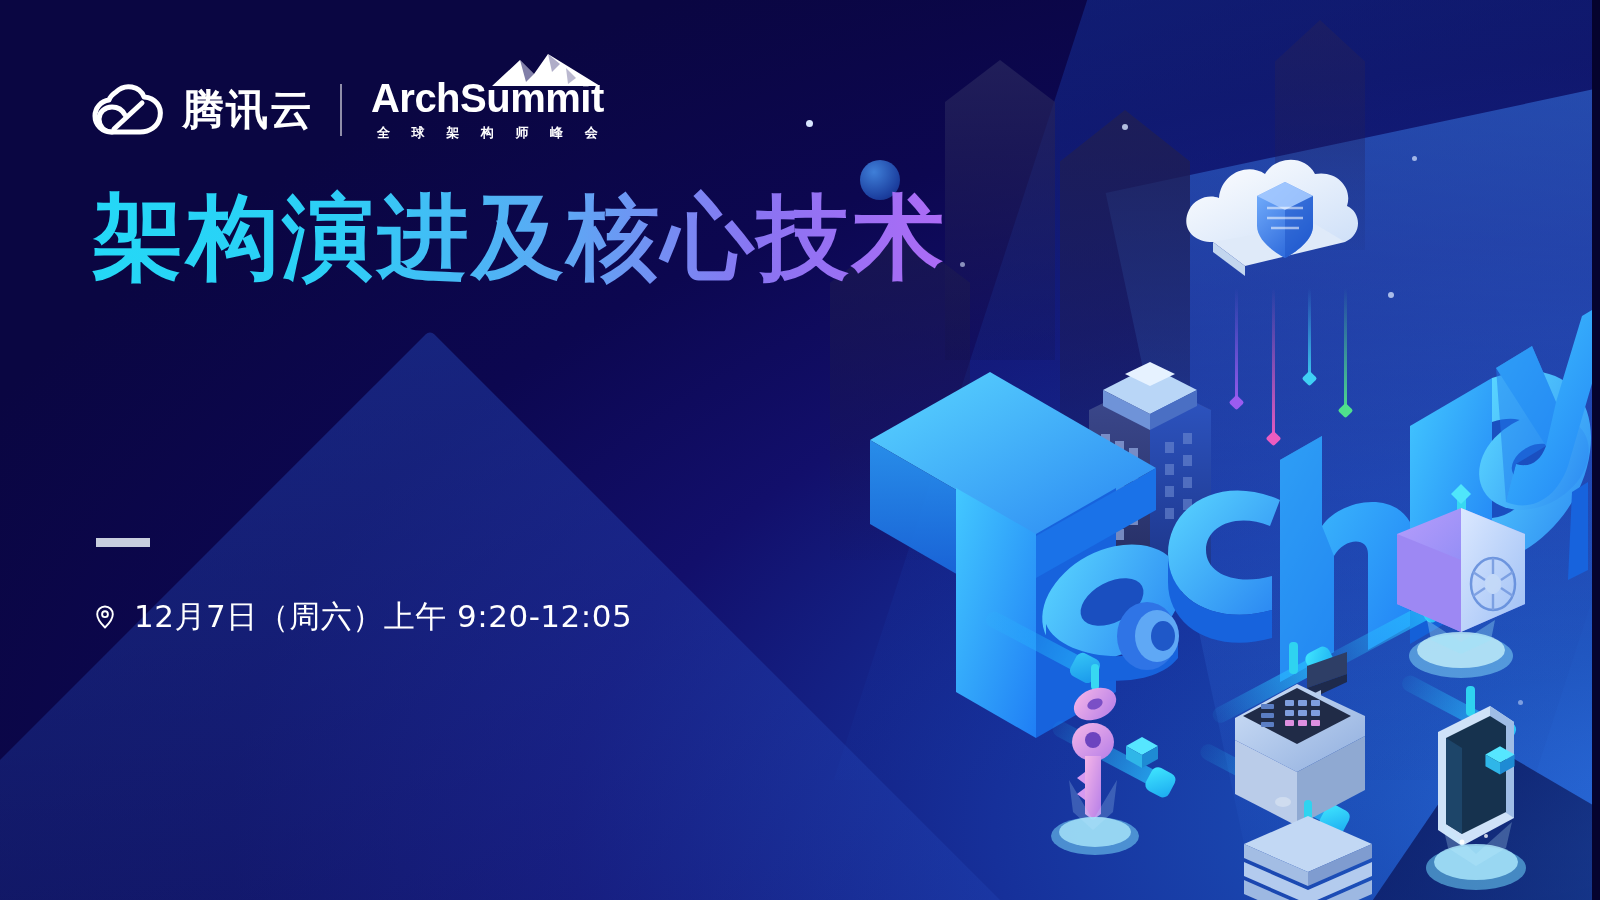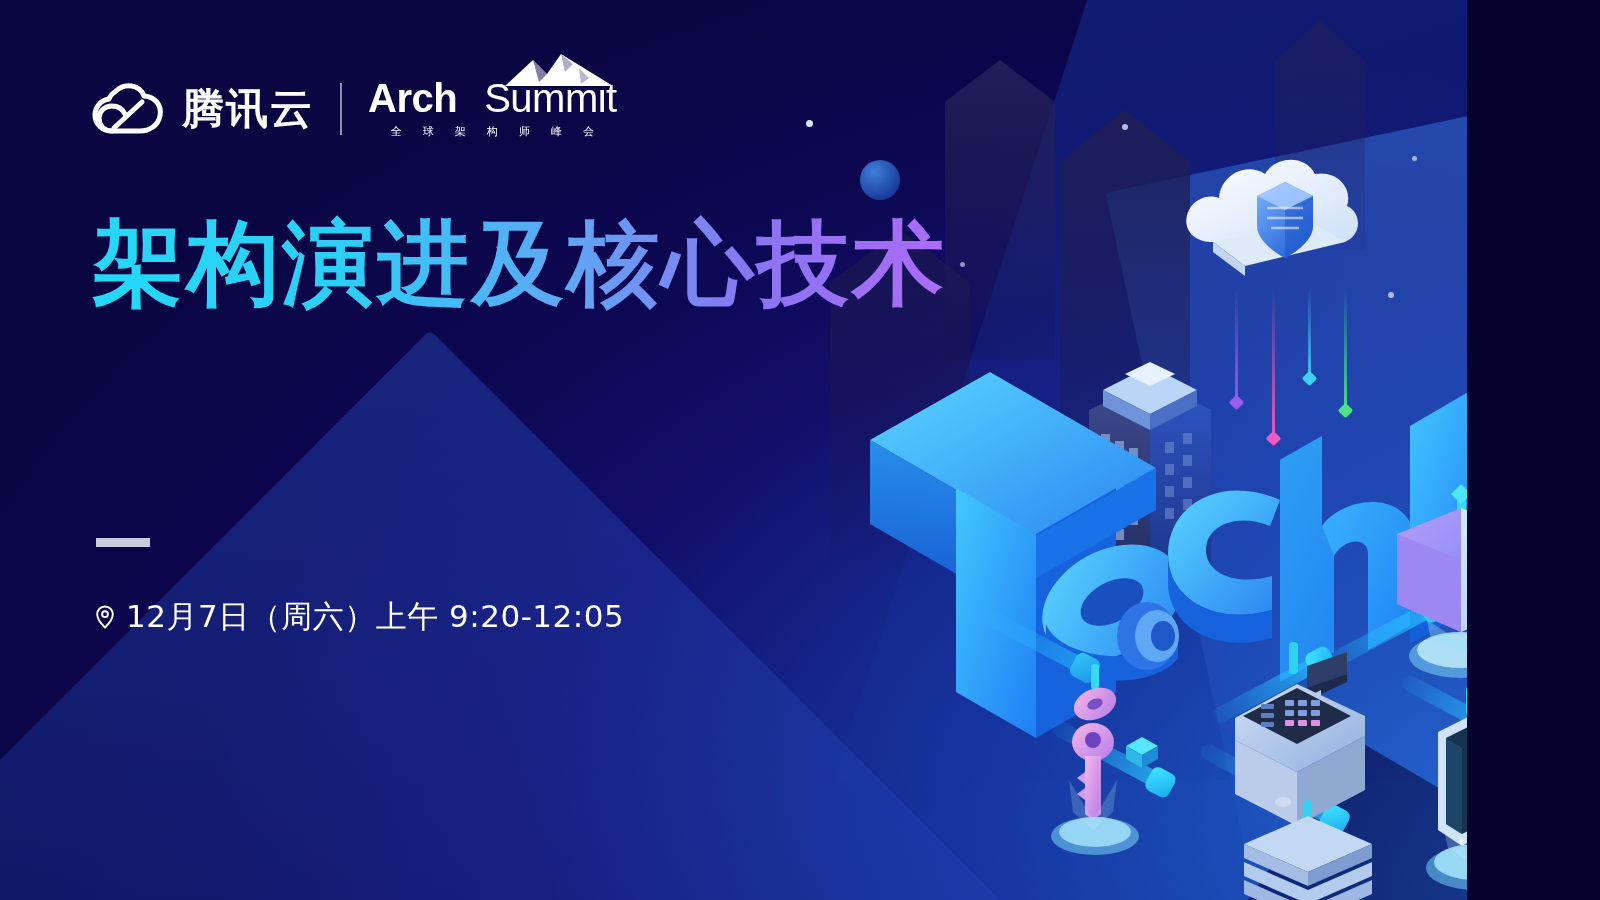--- a/index.html
+++ b/index.html
@@ -3,21 +3,21 @@
 <meta charset="utf-8">
 <title>TechDay Banner</title>
 <style>
   * { margin:0; padding:0; box-sizing:border-box; }
   html,body{ background:#05032e; }
   body{
     font-family:"Liberation Sans","DejaVu Sans",sans-serif;
     width:1600px; height:900px; overflow:hidden;
   }
   .banner{
-    position:relative; width:1467px; height:900px; overflow:hidden;
+    position:relative; width:1592px; height:900px; overflow:hidden;
     background:
       radial-gradient(120% 110% at 108% 92%, #2a6fe0 0%, #1b4fb8 18%, #16309a 38%, #120f6b 60%, #0c0750 78%, #0a0642 100%),
       linear-gradient(125deg,#0d0a52 0%,#0e0c5c 30%,#121077 55%,#15309c 78%,#1c52bd 100%);
   }
   
   .bg-layer{position:absolute;inset:0;overflow:hidden;}
   .shape{position:absolute;}
   .diag-a{
     left:430px; top:330px; width:980px; height:720px;
     background:linear-gradient(135deg,rgba(40,80,200,.40),rgba(25,50,150,.10));
@@ -51,39 +51,39 @@
   
   .header{position:absolute; left:92px; top:78px; display:flex; align-items:center; gap:26px;}
   .tc-logo{display:flex; align-items:center; gap:16px;}
   .tc-mark{width:74px;height:58px;}
   .tc-word{font-size:42px;font-weight:700;color:#fff;letter-spacing:2px;line-height:1;}
   .divider-v{width:2px;height:52px;background:rgba(255,255,255,.55);}
   .arch{display:flex;flex-direction:column;align-items:center;gap:6px;}
   .arch-top{position:relative;}
   .arch-word{font-size:40px;font-weight:700;color:#fff;letter-spacing:-0.5px;line-height:1;
              font-family:"Liberation Sans","DejaVu Sans",sans-serif;}
-  .arch-word .light{font-weight:400;margin-left:27px;}
+  .arch-word .light{font-weight:700;}
   .arch-mtn{position:absolute;right:2px;top:-26px;width:112px;height:34px;}
-  .arch-sub{font-size:11px;color:#fff;letter-spacing:9px;font-weight:400;padding-left:9px;}
+  .arch-sub{font-size:13px;color:#fff;letter-spacing:9px;font-weight:700;padding-left:9px;}
   
-  .headline{position:absolute;left:92px;top:208px;}
+  .headline{position:absolute;left:92px;top:182px;}
   .hl{
     font-size:92px;font-weight:700;line-height:1.22;letter-spacing:3px;white-space:nowrap;
     background:linear-gradient(90deg,#24d8f7 0%,#2ccff6 28%,#5fa6f4 56%,#8a74f2 78%,#ad6bf6 100%);
     -webkit-background-clip:text;background-clip:text;color:transparent;
     font-family:"DejaVu Sans","Liberation Sans",sans-serif;
   }
   .hl2{
     background:linear-gradient(90deg,#24d8f7 0%,#36c8f6 30%,#6aa2f3 62%,#9a7bf4 86%,#b277f7 100%);
     -webkit-background-clip:text;background-clip:text;color:transparent;
   }
   .rule{position:absolute;left:96px;top:538px;width:54px;height:9px;background:#c8cede;}
   
   .meta{position:absolute;left:92px;top:598px;display:flex;flex-direction:column;gap:14px;}
-  .meta-row{display:flex;align-items:center;gap:8px;}
+  .meta-row{display:flex;align-items:center;gap:16px;}
   .meta-ico{width:26px;height:26px;flex:0 0 26px;}
   .meta-text{font-size:31px;color:#fff;letter-spacing:.5px;line-height:1.2;
              font-family:"DejaVu Sans","Liberation Sans",sans-serif;}
   
   .illus{position:absolute;left:820px;top:40px;width:780px;height:860px;}
   .techday{position:absolute;left:20px;top:150px;width:760px;height:560px;}
   .beam{position:absolute;height:16px;border-radius:8px;
         background:linear-gradient(90deg,rgba(30,220,255,.05),rgba(40,190,255,.85));}
   .beam::after{content:"";position:absolute;right:-4px;top:-5px;width:26px;height:26px;border-radius:7px;
         background:linear-gradient(135deg,#41e8ff,#1aa8f0);}

